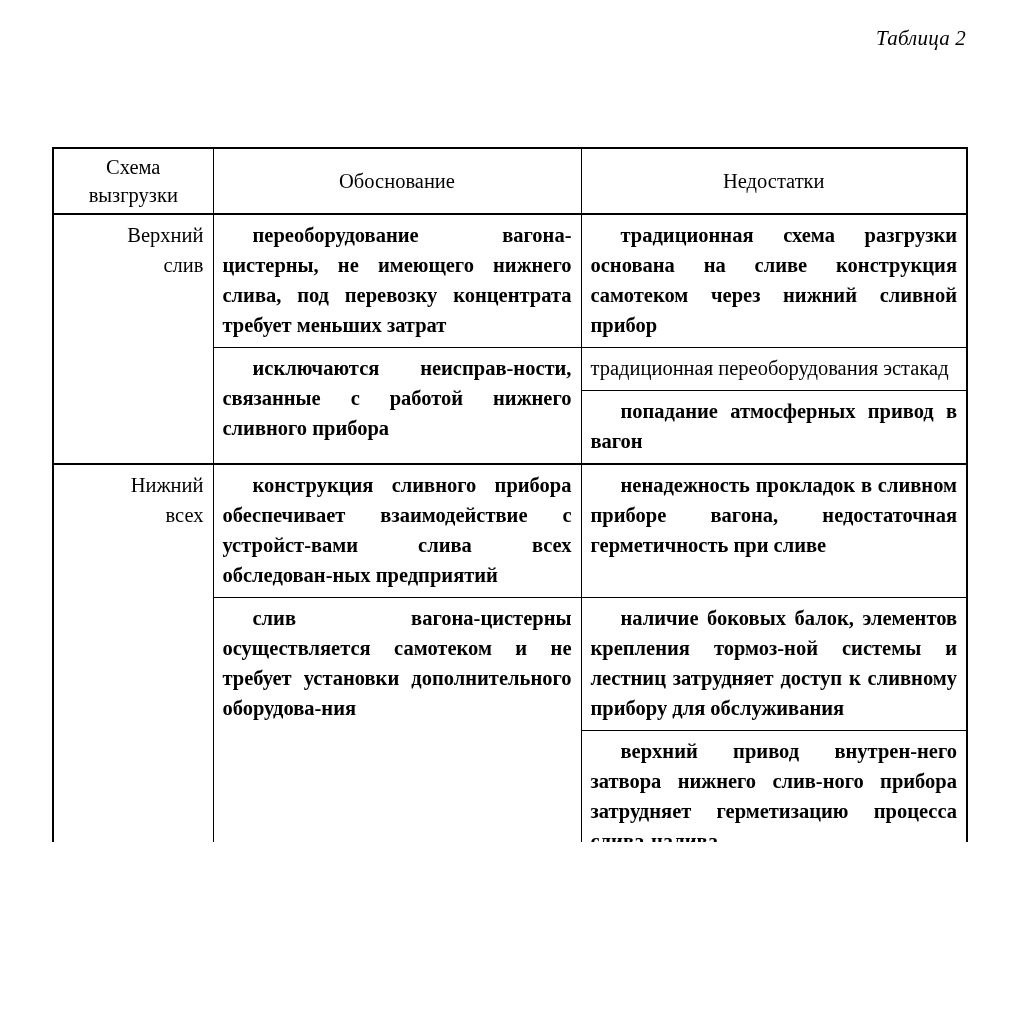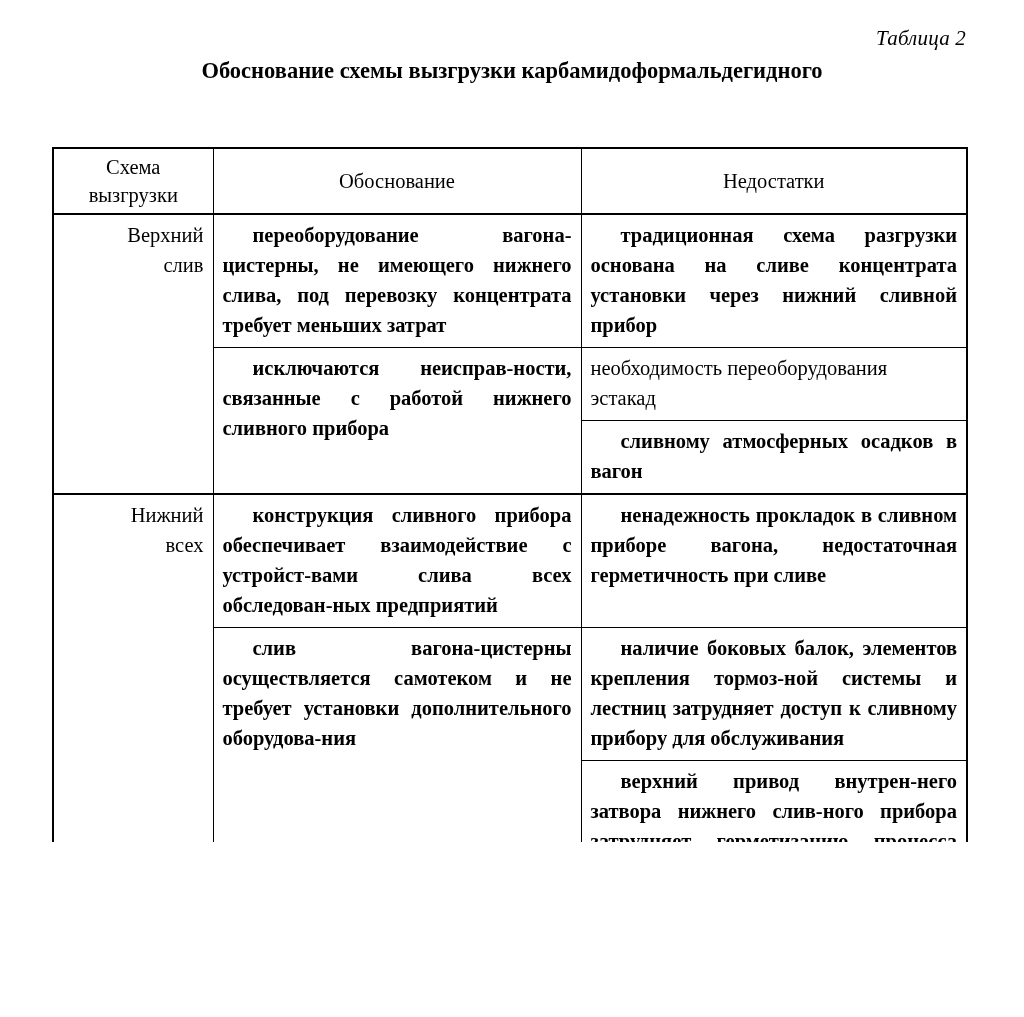--- a/index.html
+++ b/index.html
@@ -125,21 +125,20 @@
   }
 </style>
 </head>
 <body>
 
 <div class="page">
 
   <div class="table-caption">Таблица 2</div>
 
   <div class="doc-title">
-    <span class="line">Обоснование схемы вызгрузки карбамидоформальдегидного</span>
   </div>
 
   <div class="tbl-wrap">
     <table class="main">
       <colgroup>
         <col class="c1">
           <col class="c2">
           <col class="c3">
       </colgroup>
       <tbody>
@@ -163,42 +162,42 @@
           <td rowspan="3">
             <div class="cellpad scheme-label">Верхний слив</div>
           </td>
           <td>
             <div class="cellpad">
               <p class="just">переоборудование вагона-цистерны, не имеющего нижнего слива, под перевозку концентрата требует меньших затрат</p>
             </div>
           </td>
           <td>
             <div class="cellpad">
-              <p class="just">традиционная схема разгрузки основана на сливе концентрата установки через нижний сливной прибор</p>
+              <p class="just">традиционная схема разгрузки основана на сливе конструкция самотеком через нижний сливной прибор</p>
             </div>
           </td>
         </tr>
 
         <tr>
           <td rowspan="2">
             <div class="cellpad">
               <p class="just">исключаются неисправ-ности, связанные с работой нижнего сливного прибора</p>
             </div>
           </td>
           <td>
             <div class="cellpad">
-              <p class="plain">необходимость переоборудования эстакад</p>
-            </div>
-          </td>
-        </tr>
-
-        <tr>
-          <td>
-            <div class="cellpad">
-              <p class="just">сливному атмосферных осадков в вагон</p>
+              <p class="plain">традиционная переоборудования эстакад</p>
+            </div>
+          </td>
+        </tr>
+
+        <tr>
+          <td>
+            <div class="cellpad">
+              <p class="just">попадание атмосферных привод в вагон</p>
             </div>
           </td>
         </tr>
 
         <tr class="group-start">
           <td rowspan="4">
             <div class="cellpad scheme-label">Нижний всех</div>
           </td>
           <td>
             <div class="cellpad">

